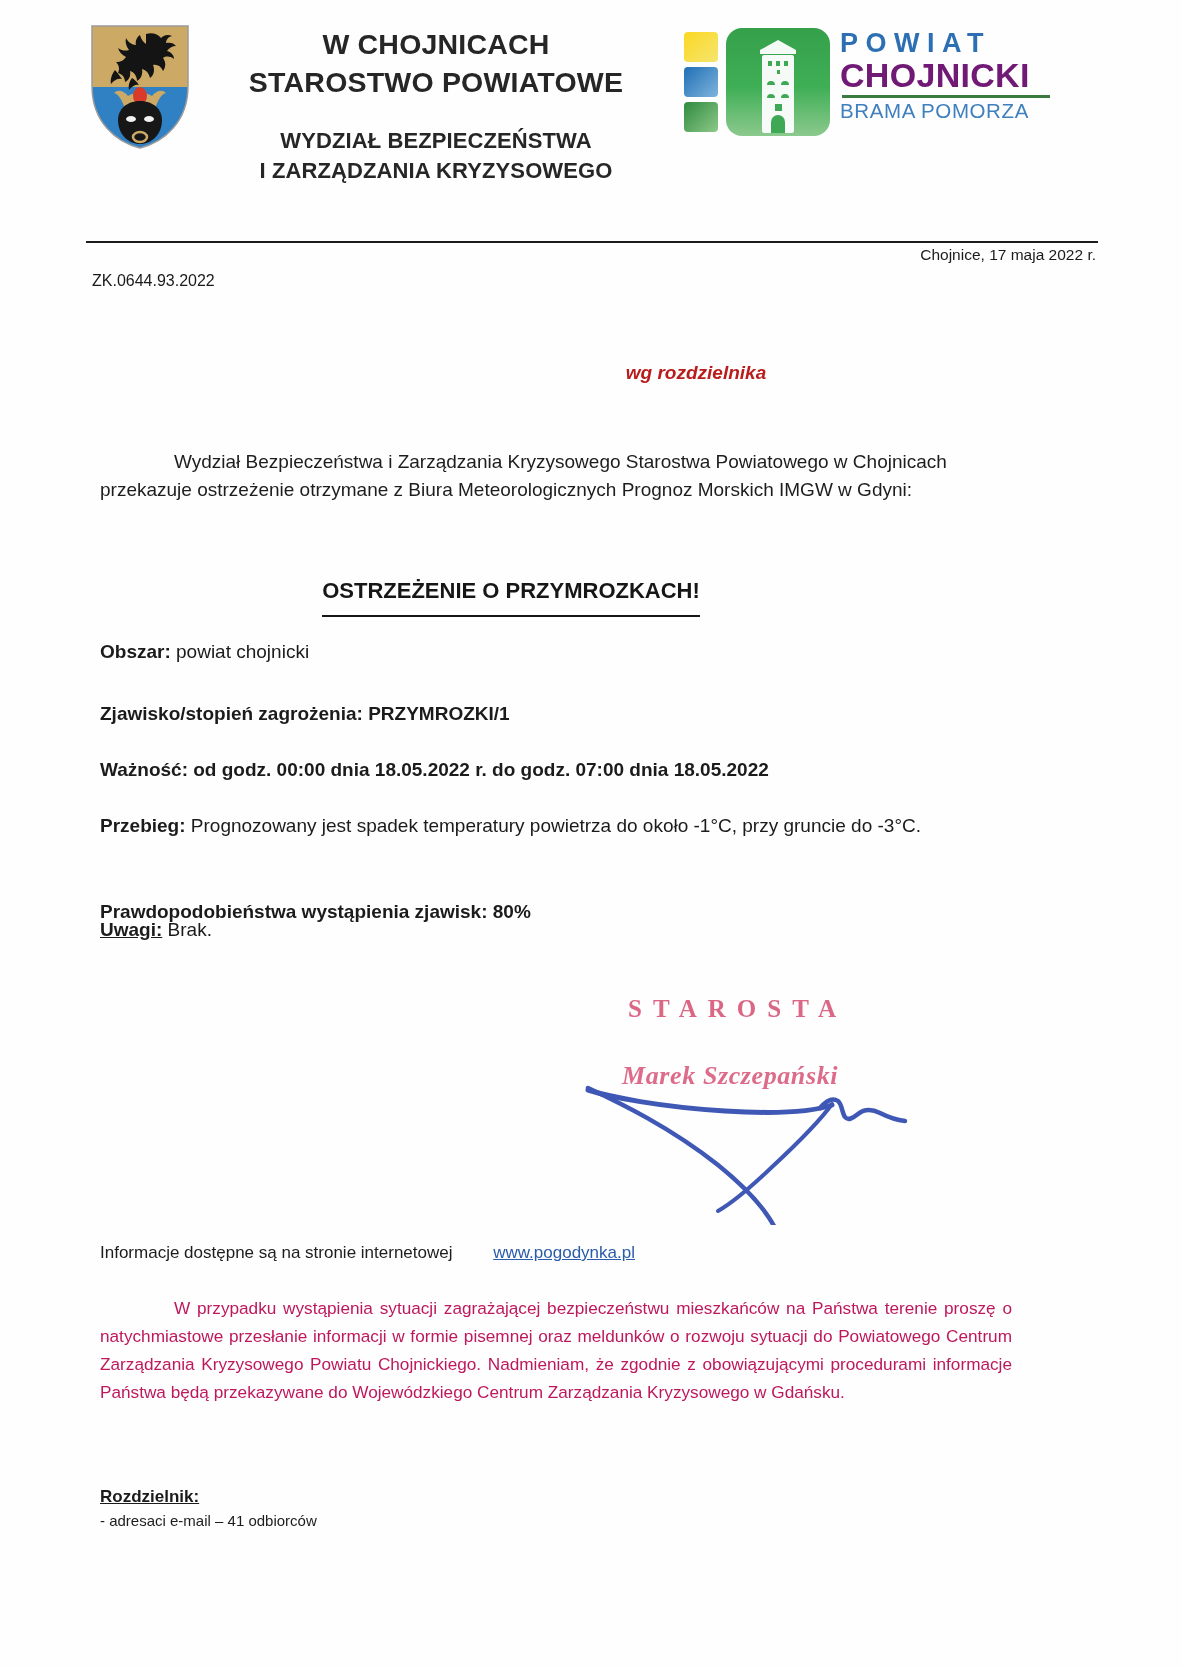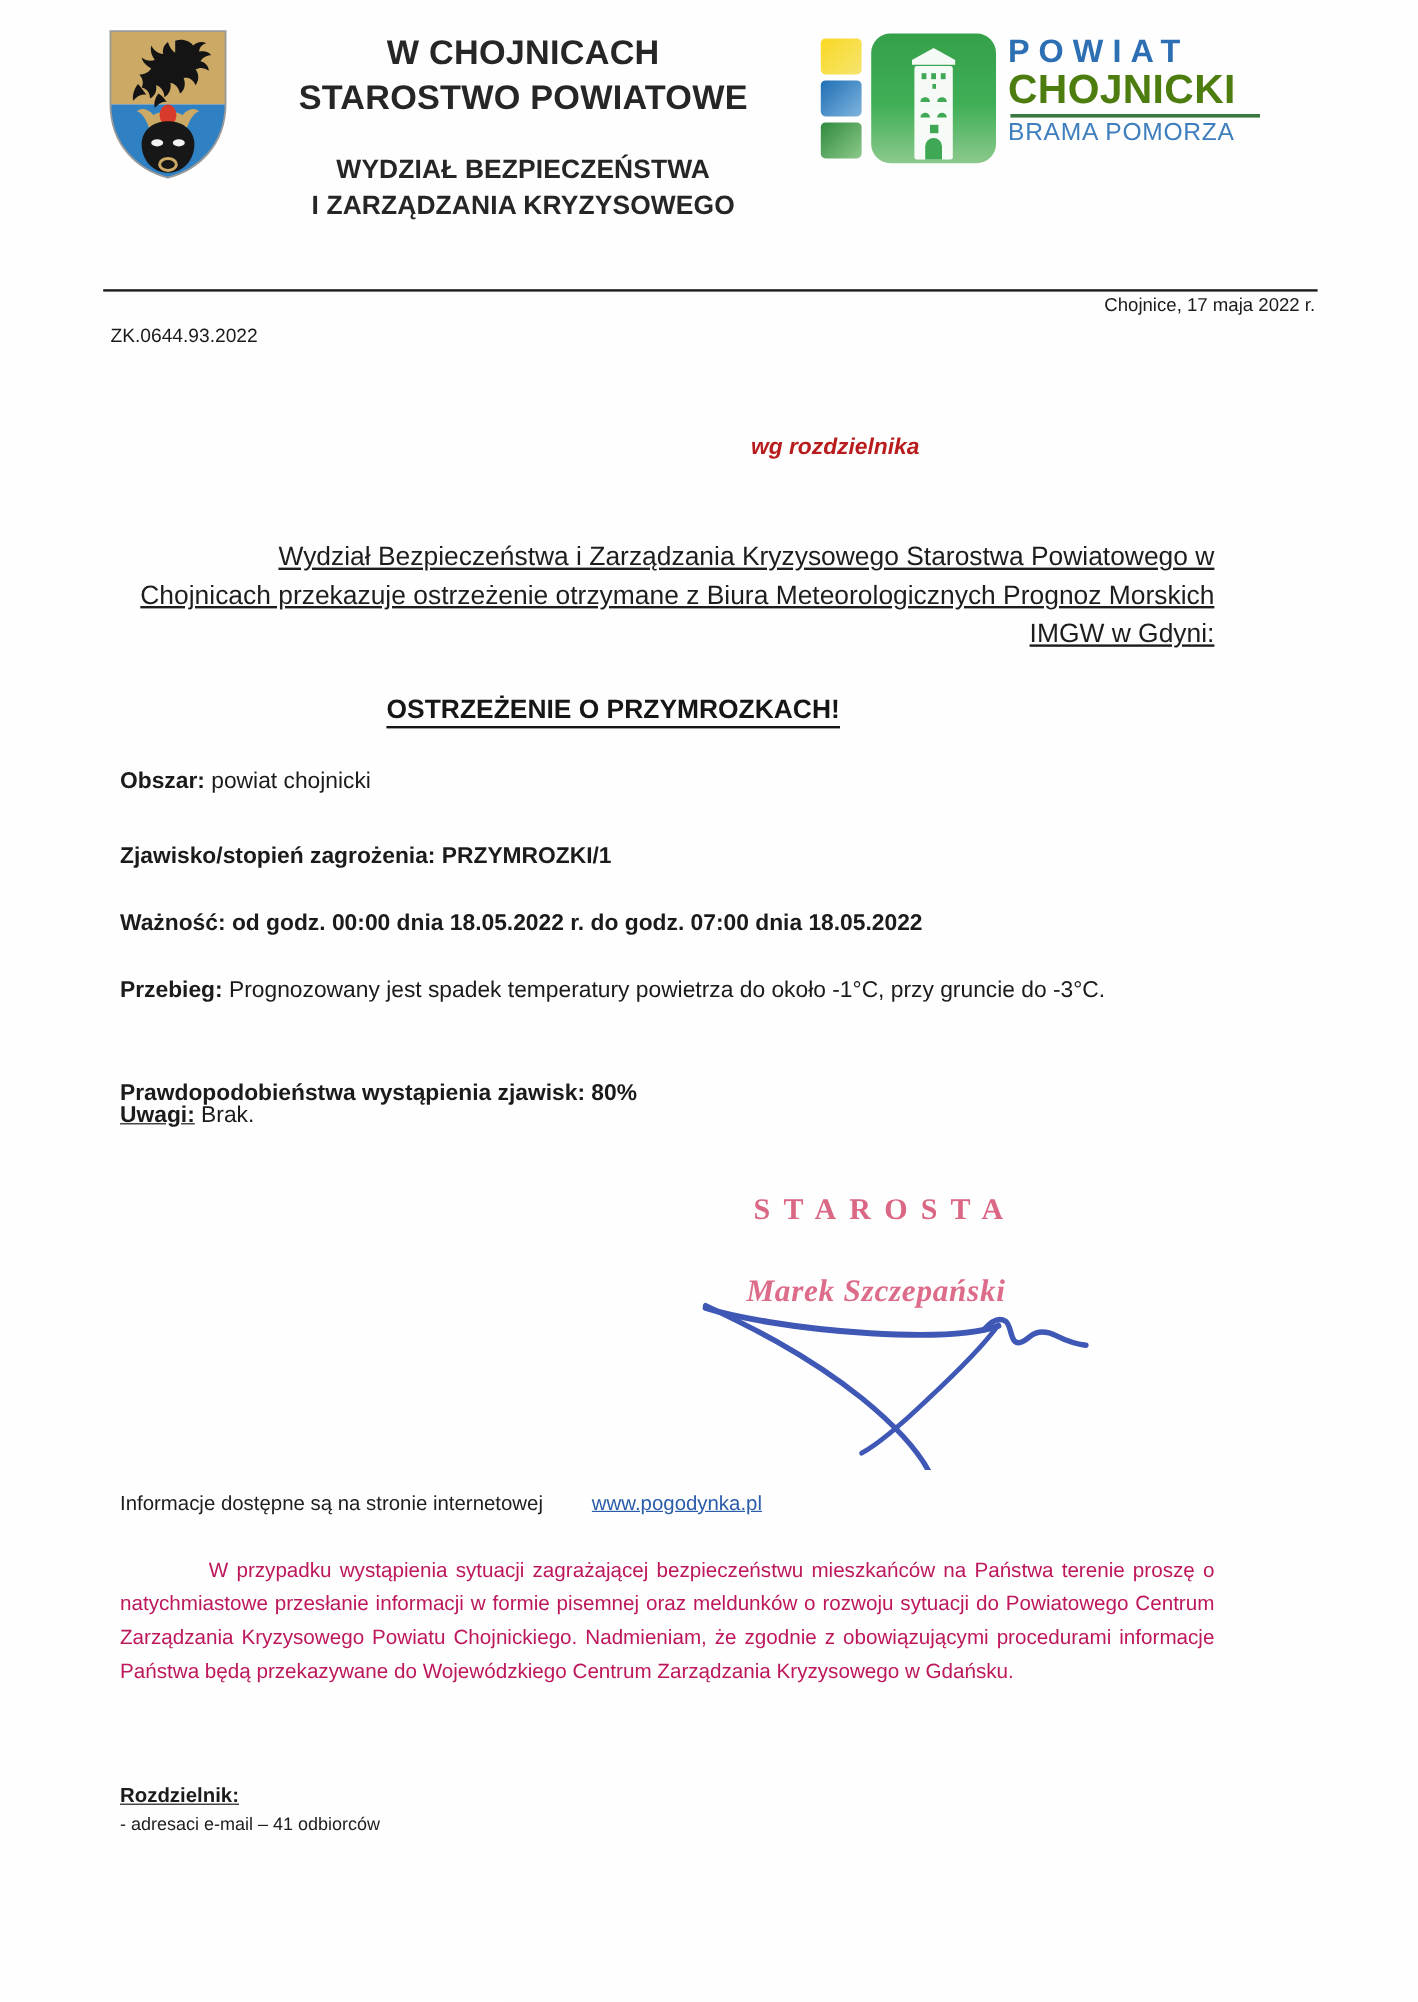--- a/index.html
+++ b/index.html
@@ -110,21 +110,21 @@
     font-weight: bold;
     letter-spacing: 7.5px;
     color: #2d6fb3;
     line-height: 1;
     padding-top: 4px;
   }
   .logo-chojnicki {
     font-size: 34px;
     font-weight: bold;
     letter-spacing: 0.3px;
-    color: #4d7c0f;
+    color: #701a75;
     line-height: 1.02;
     margin-top: 1px;
   }
   .logo-rule {
     height: 3px;
     background: #3b7a3e;
     margin: 2px 0 2px 2px;
     width: 208px;
   }
   .logo-brama {
@@ -187,43 +187,42 @@
     font-style: italic;
     color: #b91c1c;
   }
 
   
   .intro {
     position: absolute;
     left: 100px;
     top: 448px;
     width: 912px;
-    font-size: 22px;
+    font-size: 19px;
     line-height: 1.45;
-    text-align: right;
+    text-align: left;
     color: #1d1d1d;
-    text-decoration: underline;
   }
   .intro .indent { display:inline-block; width: 74px; }
 
   .warn-title {
     position: absolute;
     left: 0;
     top: 578px;
     width: 1182px;
     text-align: center;
     padding-right: 160px;
     box-sizing: border-box;
     font-size: 22px;
     font-weight: bold;
     color: #161616;
   }
   .warn-title span {
     border-bottom: 2.5px solid #161616;
-    padding-bottom: 2px;
+    padding-bottom: 12px;
   }
 
   .field {
     position: absolute;
     left: 100px;
     width: 900px;
     font-size: 19px;
     line-height: 1.5;
     color: #1b1b1b;
   }

